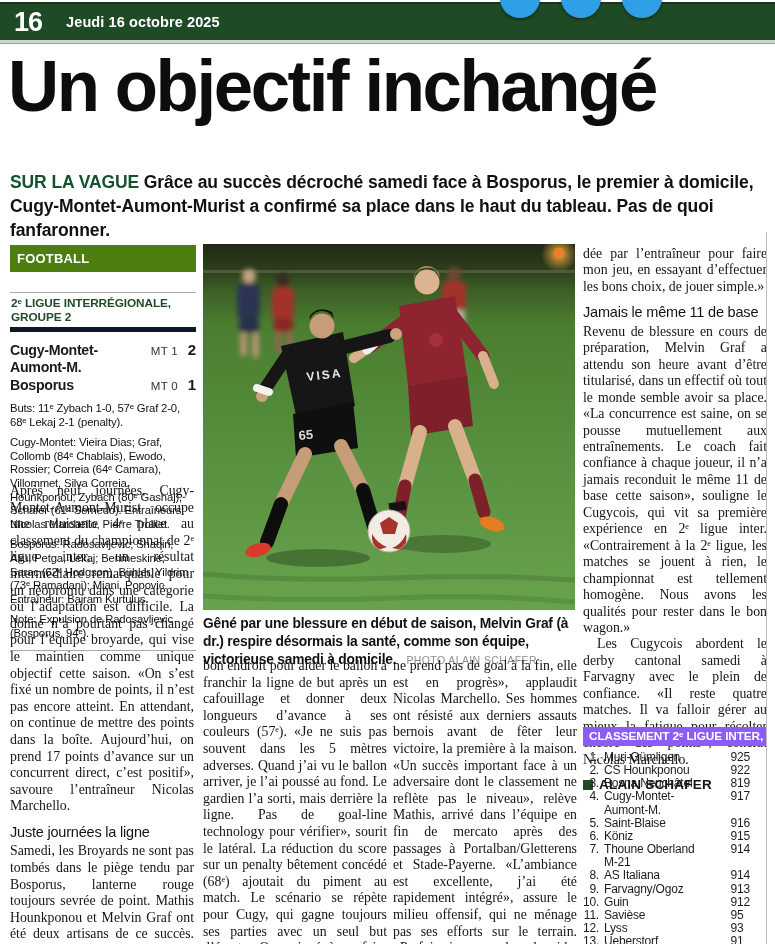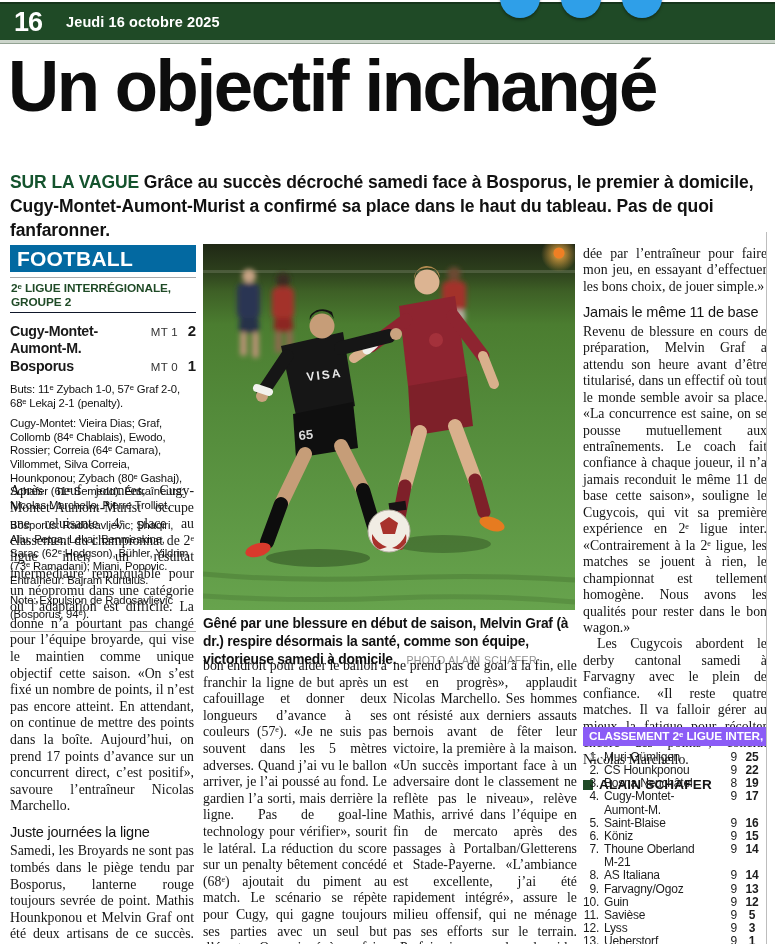--- a/index.html
+++ b/index.html
@@ -31,25 +31,25 @@
     transform:scaleX(.97); transform-origin:left top; color:#0d0d0d; white-space:nowrap;
   }
   .kicker {
     position:absolute; left:10px; top:170px; width:756px;
     font-size:17.5px; line-height:24px; font-weight:700; color:#111; letter-spacing:-0.1px;
   }
   .kicker .tag { font-weight:800; }
   
   .leftcol { position:absolute; left:10px; top:245px; width:186px; }
   .sec-bar {
-    background:#0369a1; color:#fff; font-size:21px; font-weight:800;
+    background:#4d7c0f; color:#fff; font-size:13px; font-weight:800;
     height:27px; line-height:27px; padding-left:7px; letter-spacing:0.2px;
   }
   .league {
-    margin-top:5px; border-top:1px solid #a9a9a9; border-bottom:1px solid #0f172a;
+    margin-top:20px; border-top:1px solid #a9a9a9; border-bottom:5px solid #0f172a;
     padding:3px 0 3px 1px; font-size:11.8px; font-weight:800; color:#1f4a26; letter-spacing:-0.1px;
   }
   .scorelines { margin-top:9px; }
   .scoreline { display:flex; align-items:baseline; line-height:17px; }
   .scoreline .team { flex:1; font-size:14.2px; font-weight:800; letter-spacing:-0.3px; }
   .scoreline .mt { font-size:11.5px; color:#333; letter-spacing:0.3px; }
   .scoreline .score { width:18px; text-align:right; font-size:15px; font-weight:800; }
   .ibox { margin-top:7px; font-size:11.3px; line-height:13.6px; color:#111; letter-spacing:-0.15px; text-align:left; }
   .ibox b { font-weight:400; }
   .endrule { margin-top:9px; border-top:1px solid #a9a9a9; }
@@ -81,21 +81,21 @@
   .standings { position:absolute; left:583px; top:727px; width:184px; }
   .standings .hdr {
     background:#8b5cf6; color:#fff; font-size:11.8px; font-weight:800;
     height:19px; line-height:19px; padding-left:6px; letter-spacing:-0.1px;
   }
   .standings .rows { margin-top:5px; }
   .srow { display:flex; font-size:12px; line-height:13.15px; color:#1c1c1c; letter-spacing:-0.2px; }
   .srow .rk { width:21px; text-align:right; padding-right:5px; }
   .srow .tm { flex:1; text-align:left; }
   .srow .gp { width:26px; text-align:right; }
-  .srow .pt { width:30px; text-align:center;font-weight:bold; }
+  .srow .pt { width:30px; text-align:left; }
   
   .vrule { position:absolute; left:766px; top:232px; width:1px; height:712px; background:#bdbdbd; }
 </style>
 </head>
 <body>
 
 <div class="page">
 
   <div class="topbar">
     <span class="pageno">16</span>

